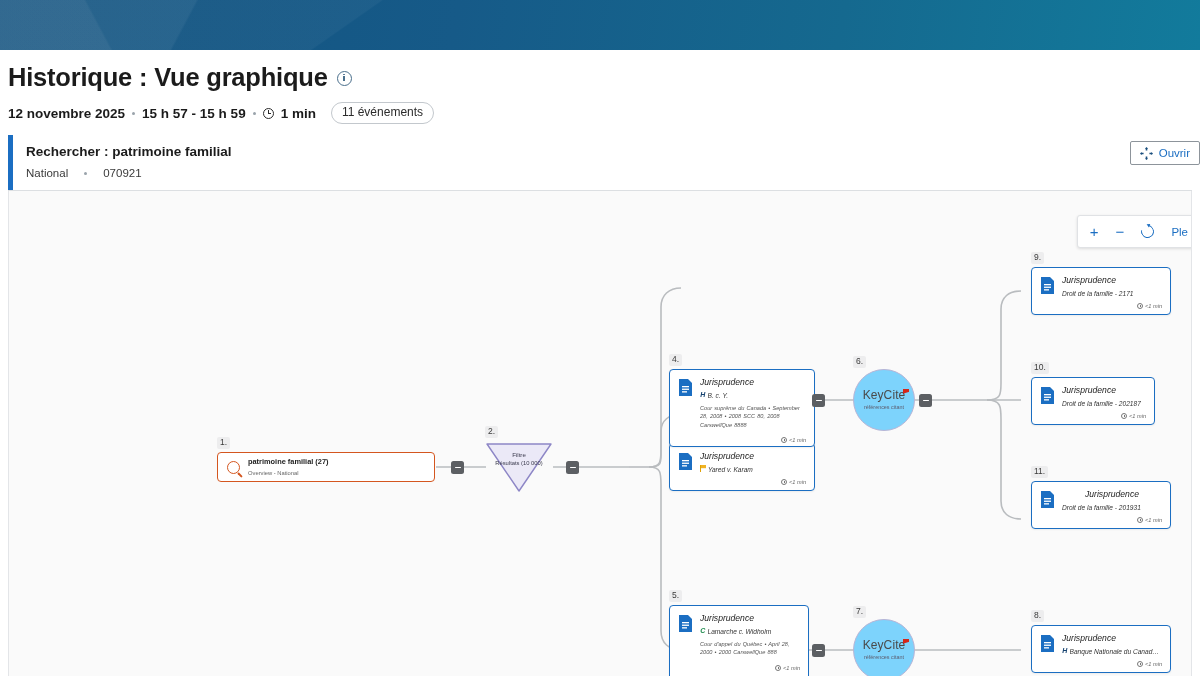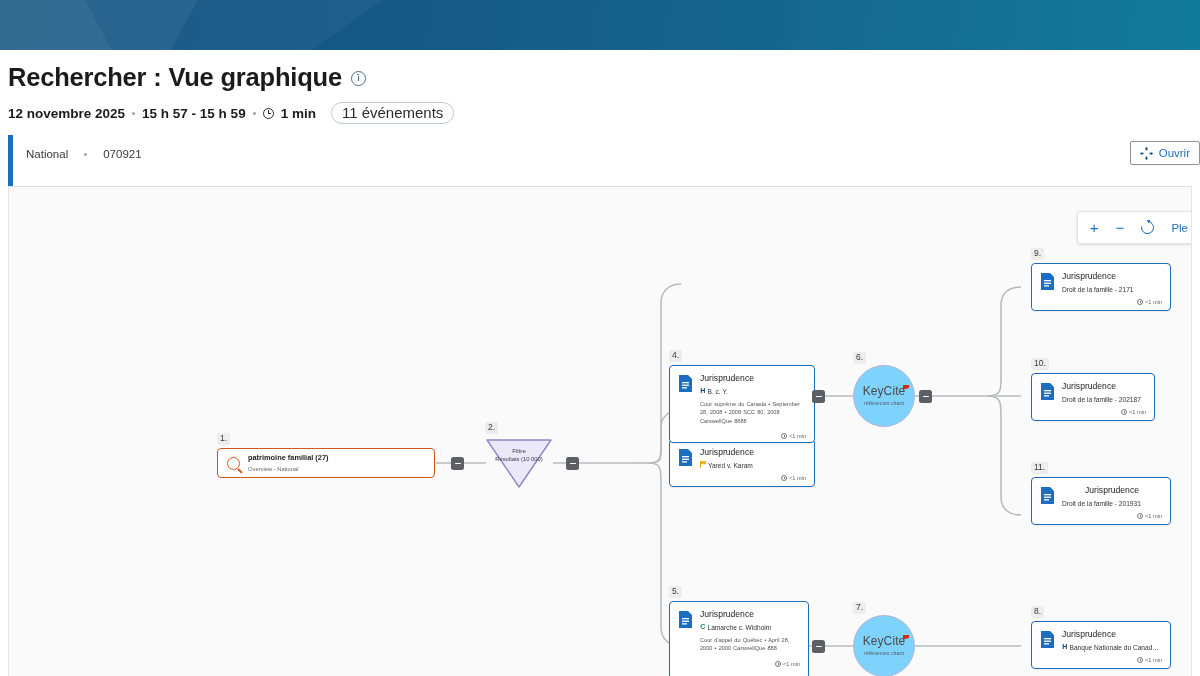--- a/index.html
+++ b/index.html
@@ -80,21 +80,21 @@
     content: ""; position: absolute; left: 4px; top: 1.9px;
     width: 1.1px; height: 3.4px; background: #2a2a2a;
   }
   .clock-icon::after {
     content: ""; position: absolute; left: 4.3px; top: 4.4px;
     width: 3px; height: 1.1px; background: #2a2a2a;
   }
   .events-pill {
     margin-left: 8px; padding: 3px 10px 4px;
     border: 1px solid #c3c8cd; border-radius: 11px;
-    font-size: 15px; font-weight: normal; color: #2b2b2b;
+    font-size: 12px; font-weight: normal; color: #2b2b2b;
     background: #fff; line-height: 13px;
   }
 
   
   .query-card {
     position: relative;
     margin: 11px 0 0 8px;
     width: 1184px;
     min-height: 52px;
     background: #fff;
@@ -168,21 +168,21 @@
   .doc-card {
     position: relative;
     background: #fff;
     border: 1.6px solid #1b6ec2;
     border-radius: 4px;
     padding: 7px 8px 5px 8px;
     display: flex; gap: 7px;
     box-shadow: 0 1px 2px rgba(0,0,0,.06);
   }
   .doc-icon { flex: none; width: 15px; height: 19px; margin-top: 1px; }
-  .doc-body { flex: 1 1 auto; min-width: 0; }
+  .doc-body { flex: 1 1 auto; min-width: 0; font-style: italic; }
   .doc-kind { font-size: 8.6px; color: #1c1c1c; line-height: 11px; }
   .doc-title {
     display: flex; align-items: flex-start; gap: 2px;
     font-size: 6.6px; color: #333; line-height: 9px; margin-top: 2.5px;
   }
   .doc-title .tt { overflow: hidden; text-overflow: ellipsis; white-space: nowrap; }
   .flag {
     flex: none; width: 6px; height: 7px; position: relative; top: .5px;
   }
   .doc-cite {
@@ -260,35 +260,36 @@
 </style>
 </head>
 <body>
 
 <div class="brandbar">
   <div class="sheen"></div>
 </div>
 
 <div class="page-head">
   <div class="page-title">
-    <span>Rechercher : Vue graphique</span>
+    <span>Historique : Vue graphique</span>
     <span class="info-icon"></span>
   </div>
   <div class="meta-row">
     <span>12 novembre 2025</span>
     <span class="meta-dot"></span>
     <span>15 h 57 - 15 h 59</span>
     <span class="meta-dot"></span>
     <span class="clock-icon"></span>
     <span>1 min</span>
     <span class="events-pill">11 événements</span>
   </div>
 </div>
 
 <div class="query-card">
+  <div class="query-title">Rechercher : patrimoine familial</div>
   <div class="query-sub">
     <span>National</span>
     <span class="meta-dot"></span>
     <span>070921</span>
   </div>
   <div class="expand-btn">
     <svg width="13" height="13" viewBox="0 0 16 16">
       <path d="M7 1.2h2v3.2H7zM7 11.6h2v3.2H7zM1.2 7h3.2v2H1.2zM11.6 7h3.2v2h-3.2z" fill="#1b4f7e"></path>
       <path d="M8 0l2 2H6zM8 16l-2-2h4zM0 8l2-2v4zM16 8l-2 2V6z" fill="#1b4f7e"></path>
     </svg>

